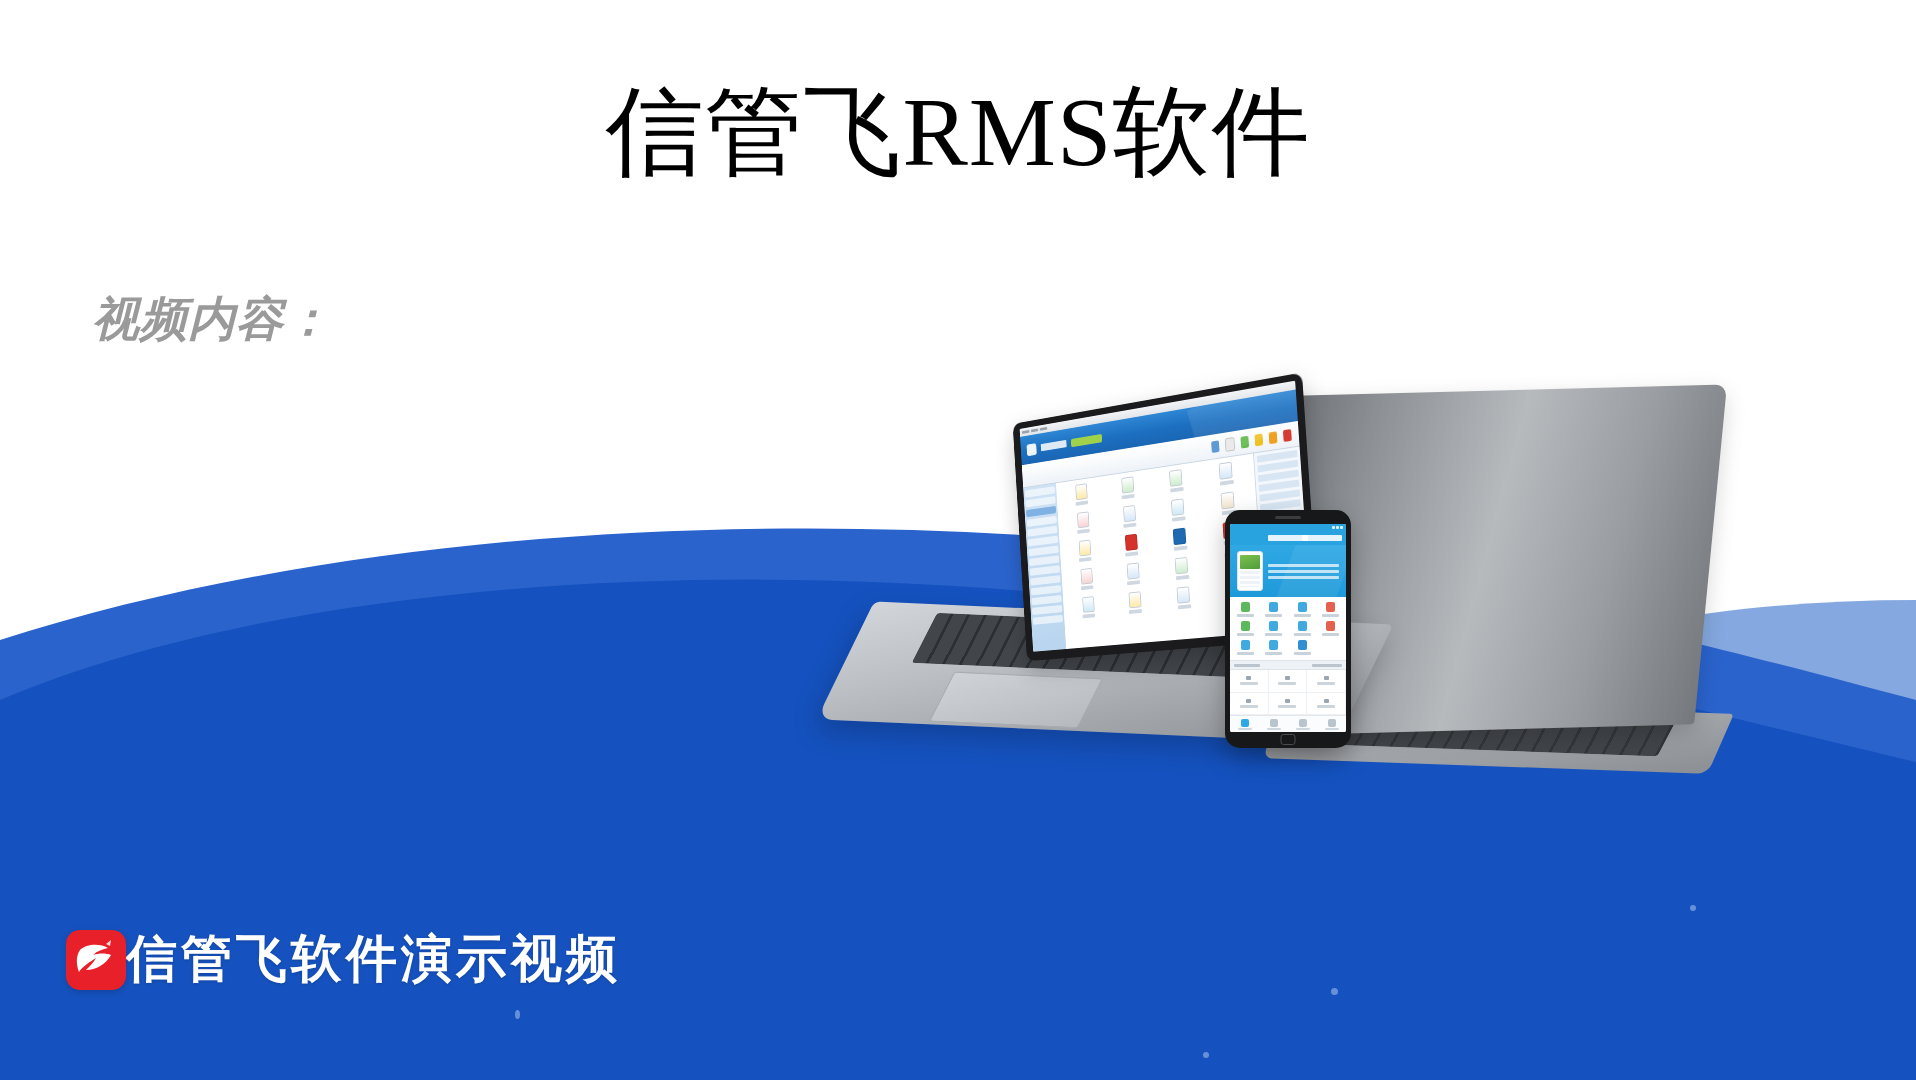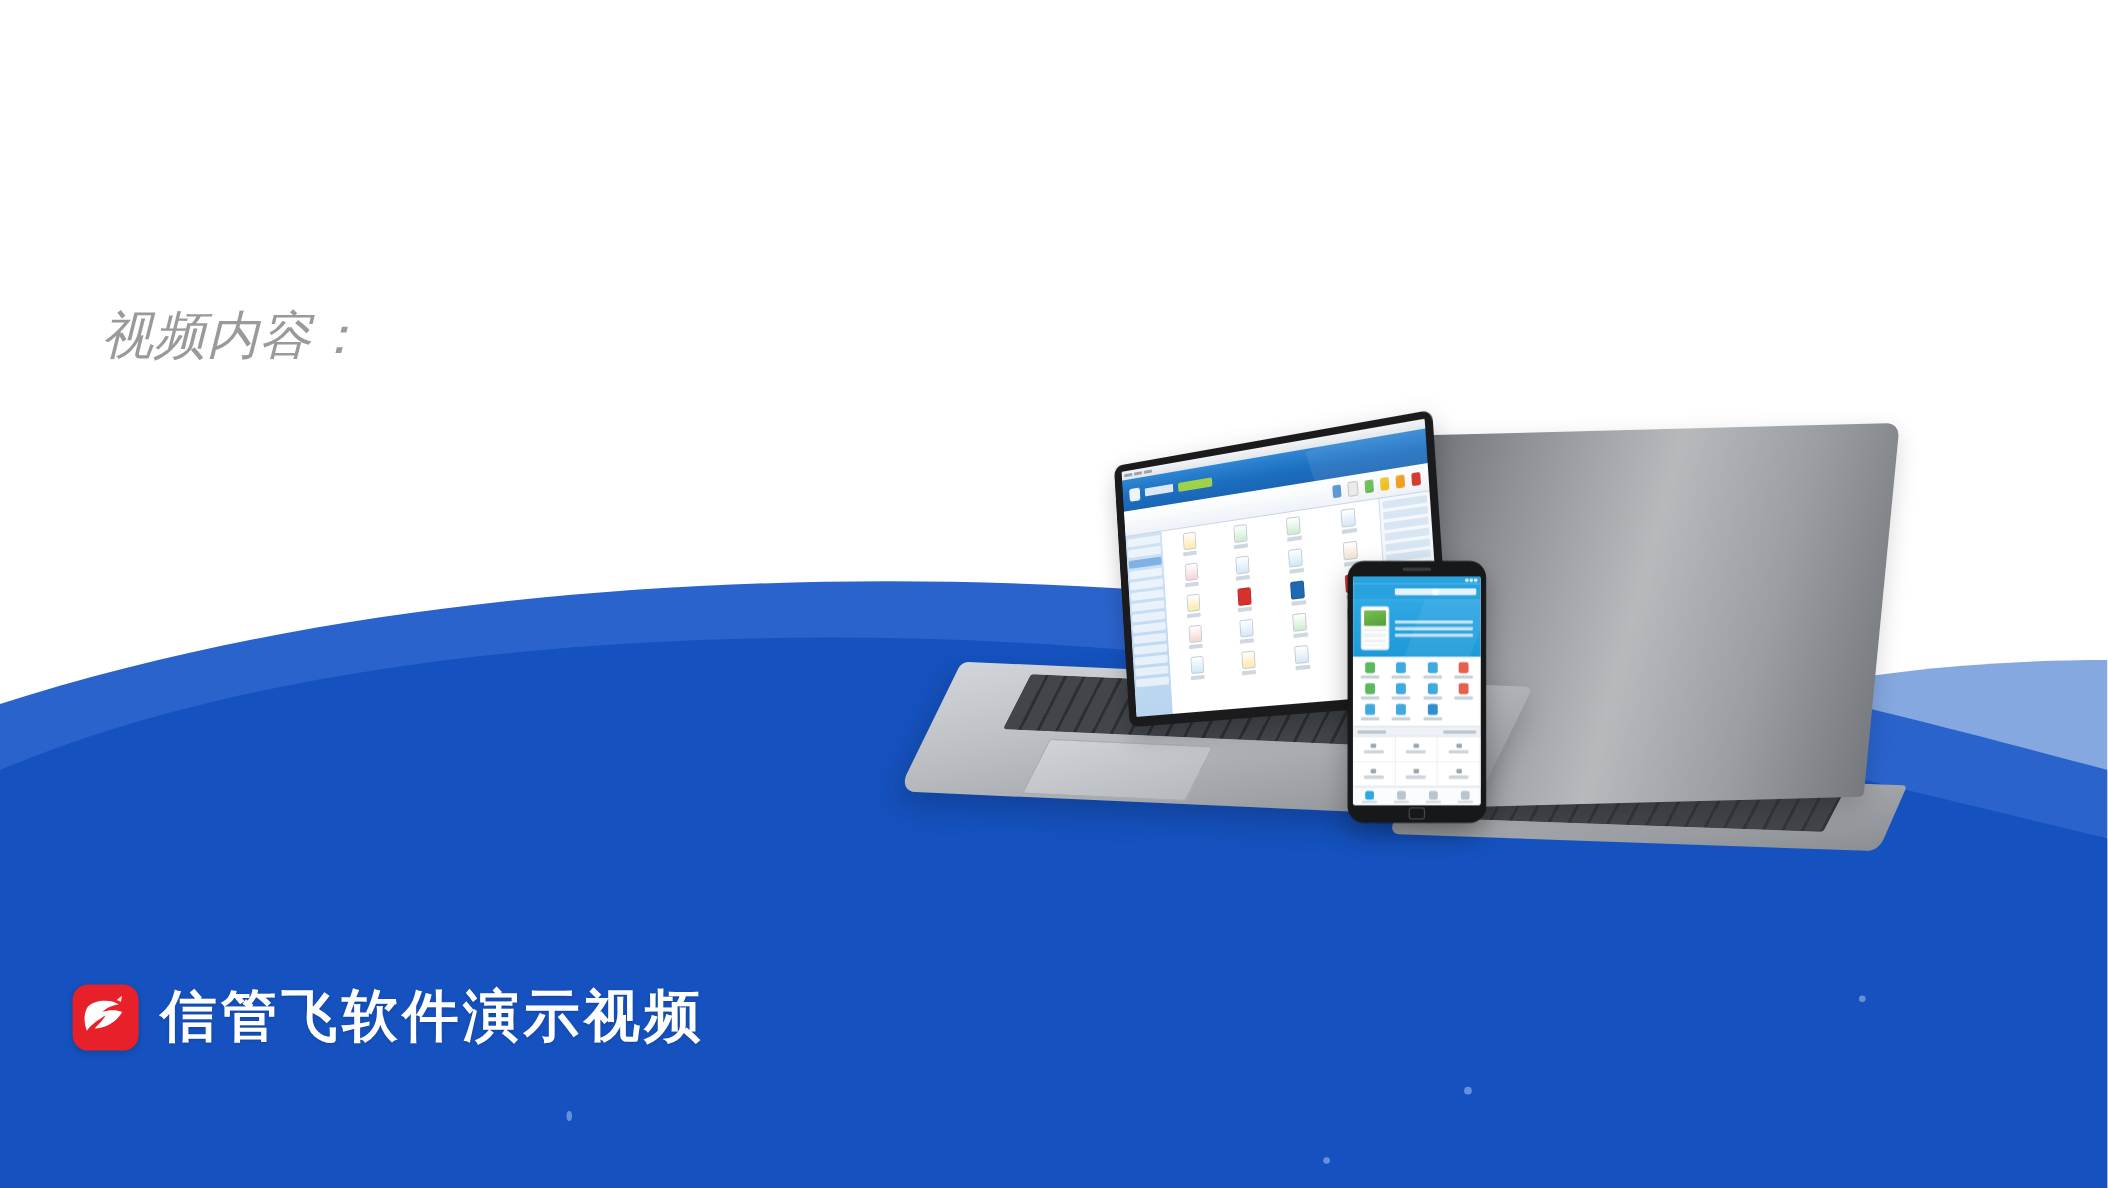--- a/index.html
+++ b/index.html
@@ -42,24 +42,24 @@
     letter-spacing: 1px;
     color: #000000;
     font-weight: 400;
     white-space: nowrap;
   }
 
   
   .subtitle-block {
     position: absolute;
     left: 92px;
-    top: 278px;
+    top: 292px;
     color: #9a9a9a;
     font-style: italic;
-    font-weight: 400;
+    font-weight: 700;
     letter-spacing: 1px;
   }
   .subtitle-line1 {
     font-size: 47px;
     line-height: 1.15;
     white-space: nowrap;
   }
   .subtitle-line2 {
     font-size: 47px;
     line-height: 1.15;
@@ -349,24 +349,23 @@
     display:grid; grid-template-columns:repeat(4,1fr); }
   .ph-navitem { display:flex; flex-direction:column; align-items:center; justify-content:center; gap:1px; }
   .ph-navitem i { width:8px; height:8px; border-radius:2px; background:#b9c4cd; display:block; }
   .ph-navitem.active i { background:#2fa8e4; }
   .ph-navitem b { width:14px; height:2px; background:#cfd7de; border-radius:1px; display:block; }
 
   
   .brand {
     position: absolute;
     left: 66px;
-    top: 890px;
+    top: 925px;
     display: flex;
     align-items: center;
-    gap: 20px;
   }
   .brand-logo {
     width: 60px; height: 60px;
     background: #e8202a;
     border-radius: 14px;
     position: relative;
     flex: 0 0 auto;
     box-shadow: 0 2px 6px rgba(0,0,0,.18);
   }
   .brand-name {
@@ -403,20 +402,21 @@
     <path d="M0,640 C420,505 980,500 1430,585 C1650,628 1810,672 1916,700 L1916,1080 L0,1080 Z" fill="#2a63cc"></path>
 
     <path d="M0,700 C330,560 900,545 1380,640 C1620,688 1800,735 1916,762 L1916,1080 L0,1080 Z" fill="#1552bf"></path>
   </svg>
 
   <div class="sparkle" style="left:515px;top:1010px;width:5px;height:9px;"></div>
   <div class="sparkle" style="left:1331px;top:988px;width:7px;height:7px;"></div>
   <div class="sparkle" style="left:1203px;top:1052px;width:6px;height:6px;"></div>
   <div class="sparkle" style="left:1690px;top:905px;width:6px;height:6px;"></div>
 
+  <div class="title">信管飞RMS软件</div>
 
   <div class="subtitle-block">
     <div class="subtitle-line1">视频内容：</div>
   </div>
 
   <div class="devices">
 
     <div class="laptop-rear-base"></div>
     <div class="laptop-rear-keys"></div>
     <div class="laptop-rear"></div>

